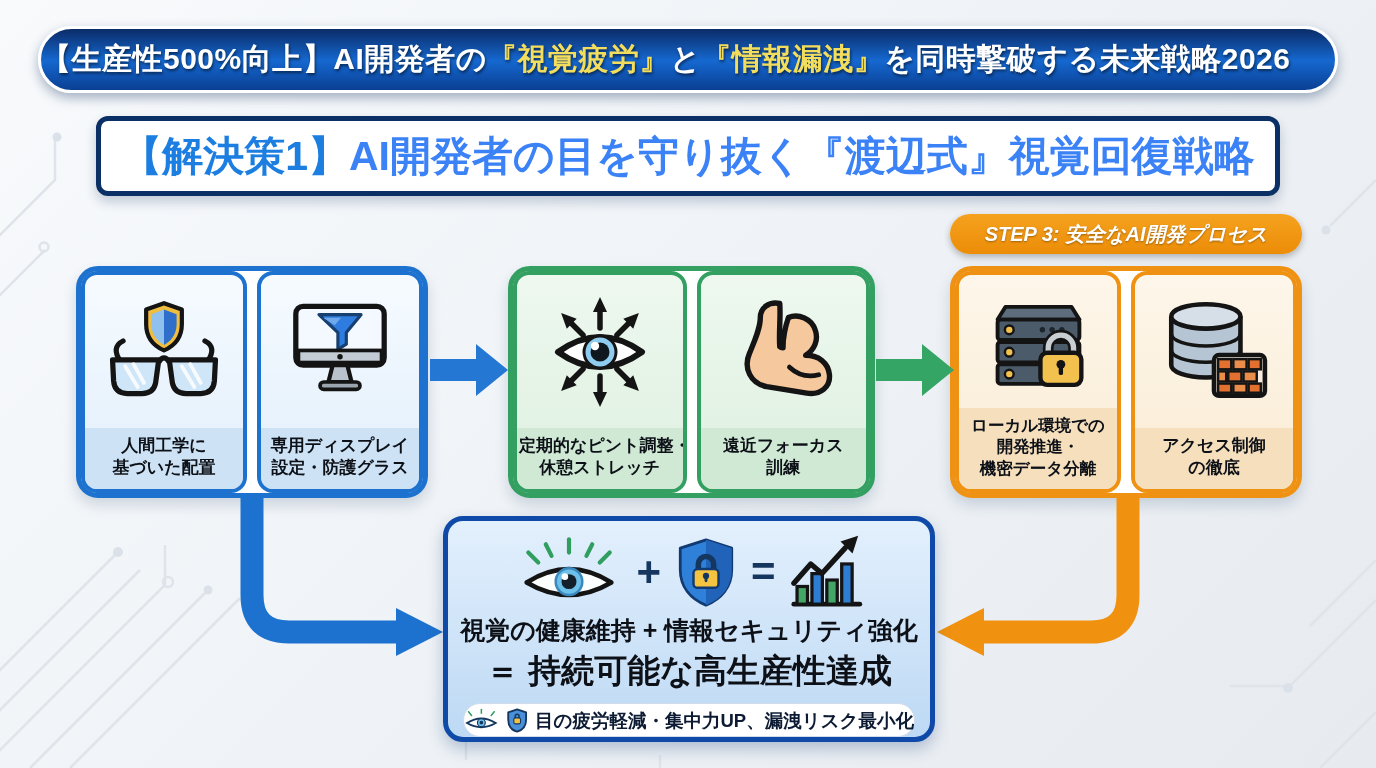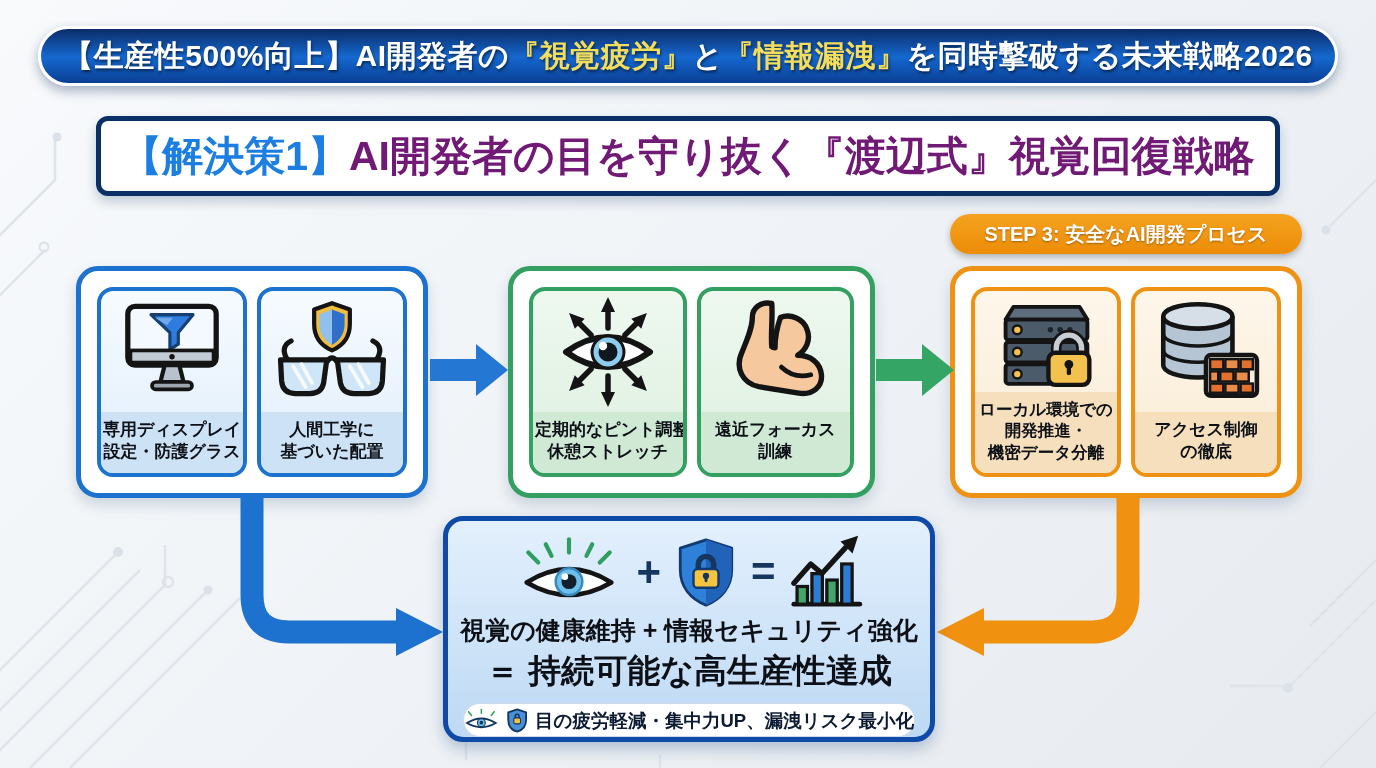--- a/index.html
+++ b/index.html
@@ -6,52 +6,52 @@
   .stage{
     position:relative;width:1376px;height:768px;overflow:hidden;
     background:linear-gradient(135deg,#f8fafc 0%,#eef2f6 55%,#e7ebf0 100%);
     font-family:"Liberation Sans","DejaVu Sans",sans-serif;
     font-weight:700;color:#0d1117;
   }
   .abs{position:absolute;}
   svg{display:block;}
   
   .top-banner{
-    left:38px;top:26px;width:1300px;height:60px;border-radius:34px;
+    left:38px;top:26px;width:1300px;height:67px;border-radius:34px;
     background:linear-gradient(180deg,#0b2c68 0%,#1568d0 52%,#0a3f93 100%);
     border:3px solid #ffffff;box-sizing:border-box;
     box-shadow:0 5px 12px rgba(10,40,90,.35);
-    display:flex;align-items:center;justify-content:center;white-space:nowrap;
+    display:flex;align-items:center;white-space:nowrap;
   }
   .top-banner span{font-size:30px;color:#fff;text-shadow:1px 2px 3px rgba(0,0,0,.55);letter-spacing:.5px;}
   .top-banner .hl{color:#f3dd5d;}
   
   .sol-banner{
     left:96px;top:116px;width:1184px;height:80px;border-radius:12px;
     background:#ffffff;border:5px solid #0a3066;box-sizing:border-box;
     box-shadow:0 6px 12px rgba(10,40,90,.22);
     display:flex;align-items:center;justify-content:center;white-space:nowrap;
   }
   .sol-banner span{font-size:41px;letter-spacing:0;}
   .sol-tag{color:#1b7ee0;}
-  .sol-rest{color:#701a75;}
+  .sol-rest{color:#3b82f6;}
   
   .step-badge{
     top:214px;height:40px;border-radius:20px;display:flex;align-items:center;justify-content:center;
     color:#fff;font-size:20px;white-space:nowrap;
     box-shadow:0 3px 7px rgba(0,0,0,.28);text-shadow:0 1px 2px rgba(0,0,0,.35);
   }
   .badge-blue{left:76px;width:352px;background:linear-gradient(180deg,#2e86de,#1565c8);}
   .badge-green{left:508px;width:367px;background:linear-gradient(180deg,#43ad6c,#2c9152);}
-  .badge-orange{left:950px;width:352px;background:linear-gradient(180deg,#f5a21f,#ec8c07);}
+  .badge-orange{left:950px;width:352px;background:linear-gradient(180deg,#f5a21f,#ec8c07);font-style:italic;}
   
   .step-box{
     top:266px;height:232px;background:#fff;border-radius:22px;box-sizing:border-box;
     box-shadow:0 7px 14px rgba(30,60,100,.18);
-    display:flex;gap:10px;padding:16px;
+    display:flex;gap:10px;padding:0;
   }
   .box-blue{left:76px;width:352px;border:5px solid #1d72cf;}
   .box-green{left:508px;width:367px;border:5px solid #33a061;}
   .box-orange{left:950px;width:352px;border:5px solid #ef9213;}
   .card{flex:1;border-radius:16px;display:flex;flex-direction:column;overflow:hidden;box-sizing:border-box;}
   .card-blue{border:4px solid #1d72cf;background:linear-gradient(180deg,#f6fbff,#e1eefb);}
   .card-green{border:4px solid #33a061;background:linear-gradient(180deg,#eef8ef,#ddf0e0);}
   .card-orange{border:4px solid #ef9213;background:linear-gradient(180deg,#fdf6ea,#faecd4);}
   .card-icon{flex:1;display:flex;align-items:center;justify-content:center;min-height:0;}
   .card-label{
@@ -123,53 +123,53 @@
   <div class="abs sol-banner">
     <span class="sol-tag">【解決策1】</span>
       <span class="sol-rest">AI開発者の目を守り抜く『渡辺式』視覚回復戦略</span>
   </div>
 
   <div class="abs step-badge badge-orange">STEP 3: 安全なAI開発プロセス</div>
 
   <div class="abs step-box box-blue">
     <div class="card card-blue">
       <div class="card-icon">
-        <svg width="116" height="101" viewBox="0 0 110 96">
-          <rect x="13" y="5" width="84" height="56" rx="7" fill="#f3f9fe" stroke="#141414" stroke-width="5"></rect>
-          <polygon points="35,13 75,13 61,30 61,41 53,46 53,30" fill="#2e7ce0" stroke="#16406f" stroke-width="3" stroke-linejoin="round"></polygon>
-          <polygon points="39,16 56,16 50,23" fill="#6fa9ec"></polygon>
-          <rect x="15.5" y="47" width="79" height="11.5" fill="#c3ccd5" stroke="#141414" stroke-width="3.5"></rect>
-          <circle cx="55" cy="53" r="2.6" fill="#141414"></circle>
-          <polygon points="48,61 62,61 66,77 44,77" fill="#b9c2cc" stroke="#141414" stroke-width="4" stroke-linejoin="round"></polygon>
-          <rect x="36" y="77" width="38" height="7" rx="3.5" fill="#9aa5b0" stroke="#141414" stroke-width="3.5"></rect>
-        </svg>
-      </div>
-      <div class="card-label">
-        <span>専用ディスプレイ</span>
-        <span>設定・防護グラス</span>
-      </div>
-    </div>
-    <div class="card card-blue">
-      <div class="card-icon">
         <svg width="120" height="105" viewBox="0 0 110 100">
           <path d="M55,4 L72,10 V24 C72,37 64,45 55,49 C46,45 38,37 38,24 V10 Z" fill="#f0bd3e" stroke="#141414" stroke-width="4" stroke-linejoin="round"></path>
           <path d="M55,10 L67,14.5 V24 C67,34 61,40.5 55,43.8 Z" fill="#2f6fc9"></path>
           <path d="M55,10 L43,14.5 V24 C43,34 49,40.5 55,43.8 Z" fill="#8fc0ee"></path>
           <path d="M14,60 Q4,46 16,40" fill="none" stroke="#141414" stroke-width="5" stroke-linecap="round"></path>
           <path d="M96,60 Q106,46 94,40" fill="none" stroke="#141414" stroke-width="5" stroke-linecap="round"></path>
           <path d="M6,58 L50,58 L47,80 Q45,90 34,90 L20,90 Q8,90 7,78 Z" fill="#cfe6f8" stroke="#141414" stroke-width="5" stroke-linejoin="round"></path>
           <path d="M104,58 L60,58 L63,80 Q65,90 76,90 L90,90 Q102,90 103,78 Z" fill="#cfe6f8" stroke="#141414" stroke-width="5" stroke-linejoin="round"></path>
           <path d="M50,60 Q55,52 60,60" fill="none" stroke="#141414" stroke-width="5"></path>
           <path d="M18,64 L30,84 M26,62 L36,80" stroke="#ffffff" stroke-width="3.5" opacity=".85" stroke-linecap="round"></path>
           <path d="M72,64 L84,84 M80,62 L90,80" stroke="#ffffff" stroke-width="3.5" opacity=".85" stroke-linecap="round"></path>
         </svg>
       </div>
       <div class="card-label">
         <span>人間工学に</span>
         <span>基づいた配置</span>
+      </div>
+    </div>
+    <div class="card card-blue">
+      <div class="card-icon">
+        <svg width="116" height="101" viewBox="0 0 110 96">
+          <rect x="13" y="5" width="84" height="56" rx="7" fill="#f3f9fe" stroke="#141414" stroke-width="5"></rect>
+          <polygon points="35,13 75,13 61,30 61,41 53,46 53,30" fill="#2e7ce0" stroke="#16406f" stroke-width="3" stroke-linejoin="round"></polygon>
+          <polygon points="39,16 56,16 50,23" fill="#6fa9ec"></polygon>
+          <rect x="15.5" y="47" width="79" height="11.5" fill="#c3ccd5" stroke="#141414" stroke-width="3.5"></rect>
+          <circle cx="55" cy="53" r="2.6" fill="#141414"></circle>
+          <polygon points="48,61 62,61 66,77 44,77" fill="#b9c2cc" stroke="#141414" stroke-width="4" stroke-linejoin="round"></polygon>
+          <rect x="36" y="77" width="38" height="7" rx="3.5" fill="#9aa5b0" stroke="#141414" stroke-width="3.5"></rect>
+        </svg>
+      </div>
+      <div class="card-label">
+        <span>専用ディスプレイ</span>
+        <span>設定・防護グラス</span>
       </div>
     </div>
   </div>
 
   <div class="abs step-box box-green">
     <div class="card card-green">
       <div class="card-icon">
         <svg width="124" height="118" viewBox="0 0 124 118">
           <g stroke="#141414" stroke-width="5.5" stroke-linecap="round">
             <g>

